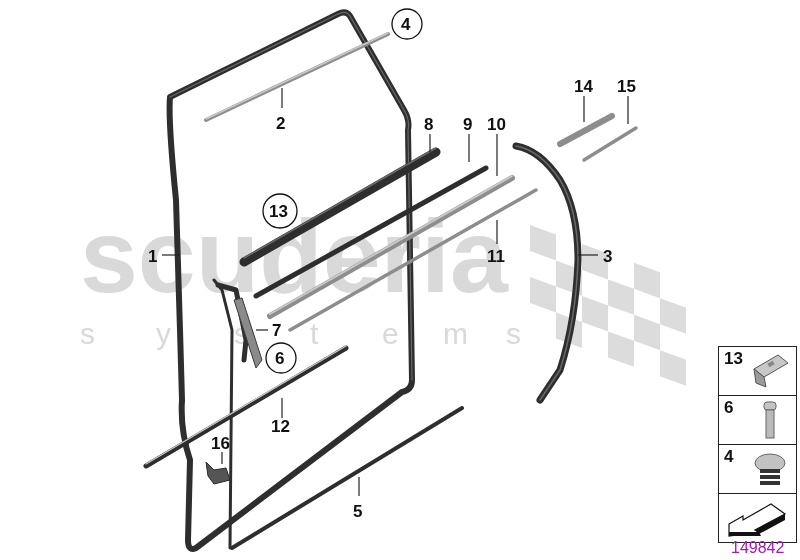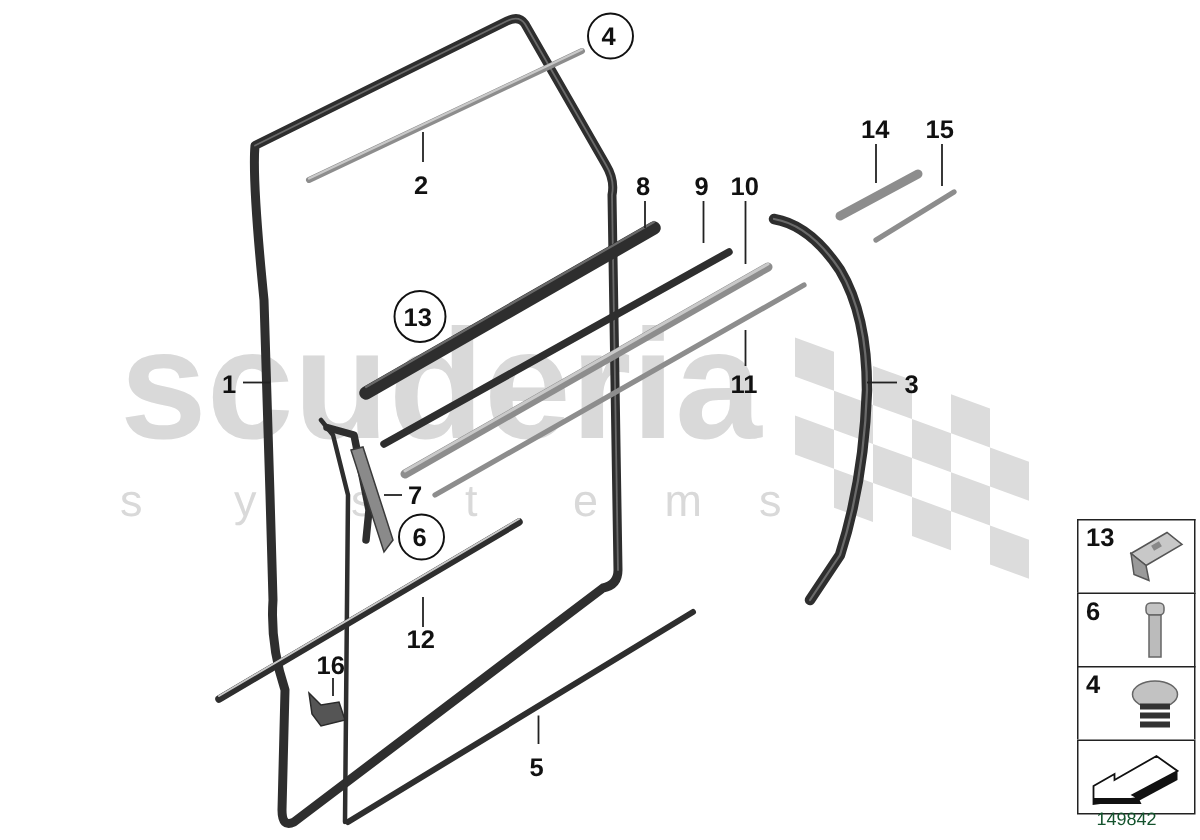--- a/index.html
+++ b/index.html
@@ -12,21 +12,21 @@
   .circle-callout { fill:#fff; stroke:#111; stroke-width:1.3; }
   .seal-dark { stroke:#2e2e2e; fill:none; stroke-linecap:round; stroke-linejoin:round; }
   .seal-inner { stroke:#6a6a6a; fill:none; stroke-linecap:round; stroke-linejoin:round; }
   .rod-grey { stroke:#8d8d8d; fill:none; stroke-linecap:round; }
   .rod-grey-hi { stroke:#c9c9c9; fill:none; stroke-linecap:round; }
   #legend { position:absolute; left:718px; top:346px; width:79px; }
   .legend-cell { position:relative; width:77px; height:48px; border:1px solid #222; border-bottom:none; background:#fff; }
   .legend-cell:last-child { border-bottom:1px solid #222; }
   .legend-num { position:absolute; left:5px; top:2px; font-weight:bold; font-size:17px; color:#111; }
   .legend-icon { position:absolute; right:4px; top:4px; width:44px; height:40px; }
-  #doc-id { position:absolute; left:731px; top:539px; font-size:12px; color:#14532d; }
+  #doc-id { position:absolute; left:731px; top:539px; font-size:16px; color:#a21caf; }
 </style>
 </head>
 <body>
 
 <svg id="diagram" viewBox="0 0 800 560" xmlns="http://www.w3.org/2000/svg">
 
   <g>
     <text class="wm-text" x="80" y="292" font-size="104">scuderia</text>
     <g class="wm-sub" font-size="30">
       <text x="80" y="344">s</text>

